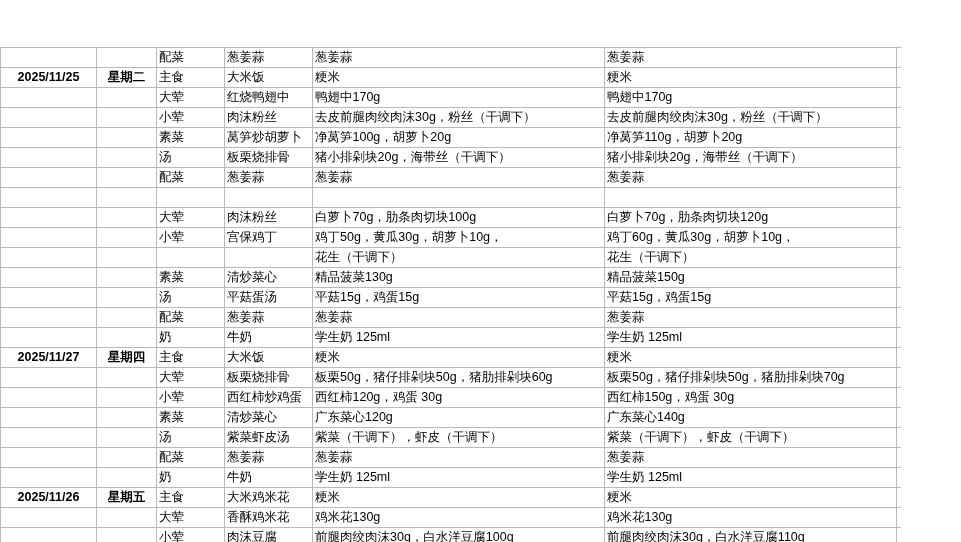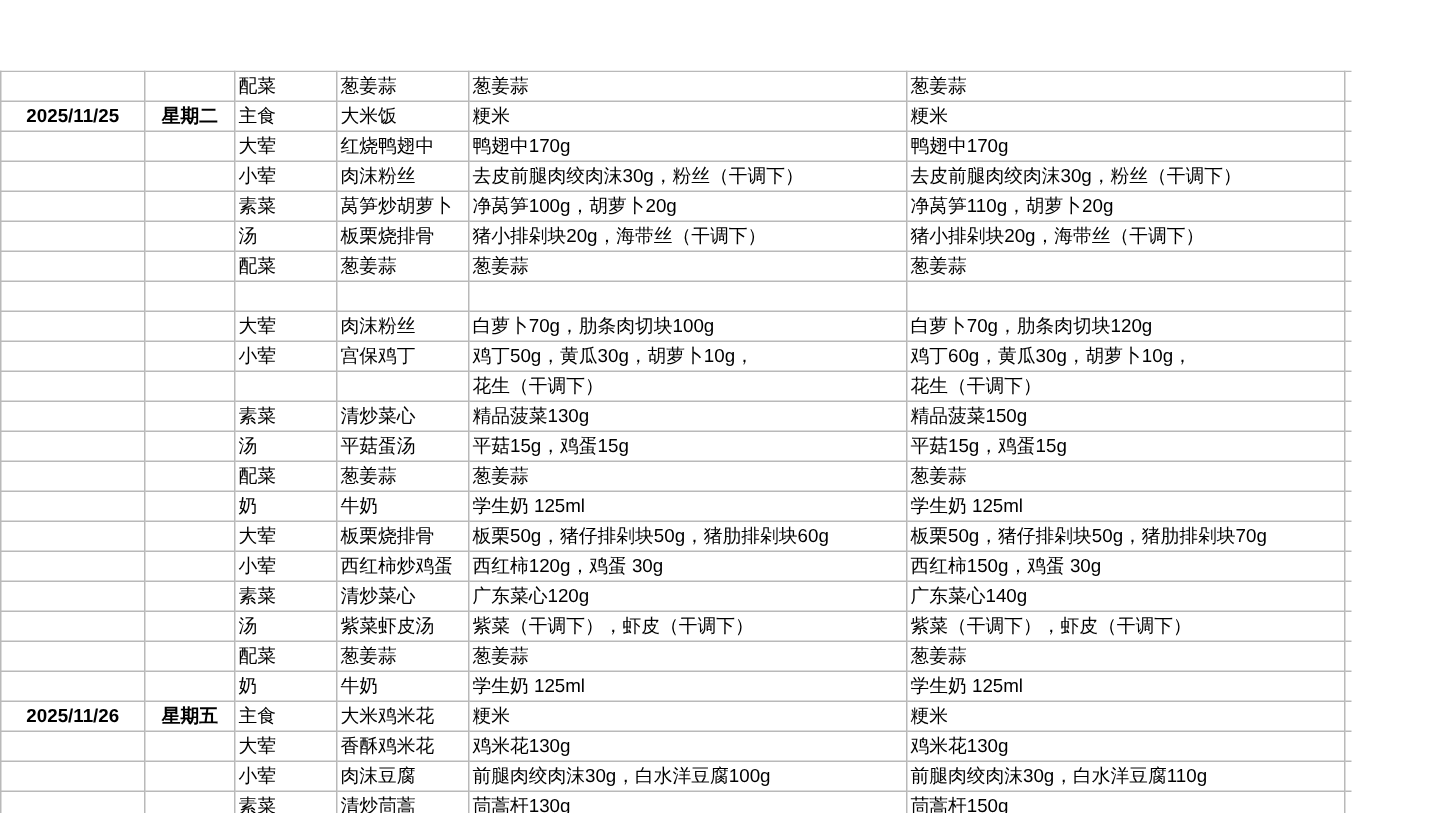--- a/index.html
+++ b/index.html
@@ -211,20 +211,30 @@
           <td class="t-center"></td>
           <td class="t-center"></td>
           <td class="t-left">奶</td>
           <td class="t-left">牛奶</td>
           <td class="t-left">学生奶 125ml</td>
           <td class="t-left">学生奶 125ml</td>
           <td class="t-right"></td>
           <td class="t-left"></td>
         </tr>
         <tr>
+          <td class="t-center">2025/11/27</td>
+          <td class="t-center">星期四</td>
+          <td class="t-left">主食</td>
+          <td class="t-left">大米饭</td>
+          <td class="t-left">粳米</td>
+          <td class="t-left">粳米</td>
+          <td class="t-right">1</td>
+          <td class="t-left"></td>
+        </tr>
+        <tr>
           <td class="t-center"></td>
           <td class="t-center"></td>
           <td class="t-left">大荤</td>
           <td class="t-left">板栗烧排骨</td>
           <td class="t-left">板栗50g，猪仔排剁块50g，猪肋排剁块60g</td>
           <td class="t-left">板栗50g，猪仔排剁块50g，猪肋排剁块70g</td>
           <td class="t-right"></td>
           <td class="t-left"></td>
         </tr>
         <tr>

